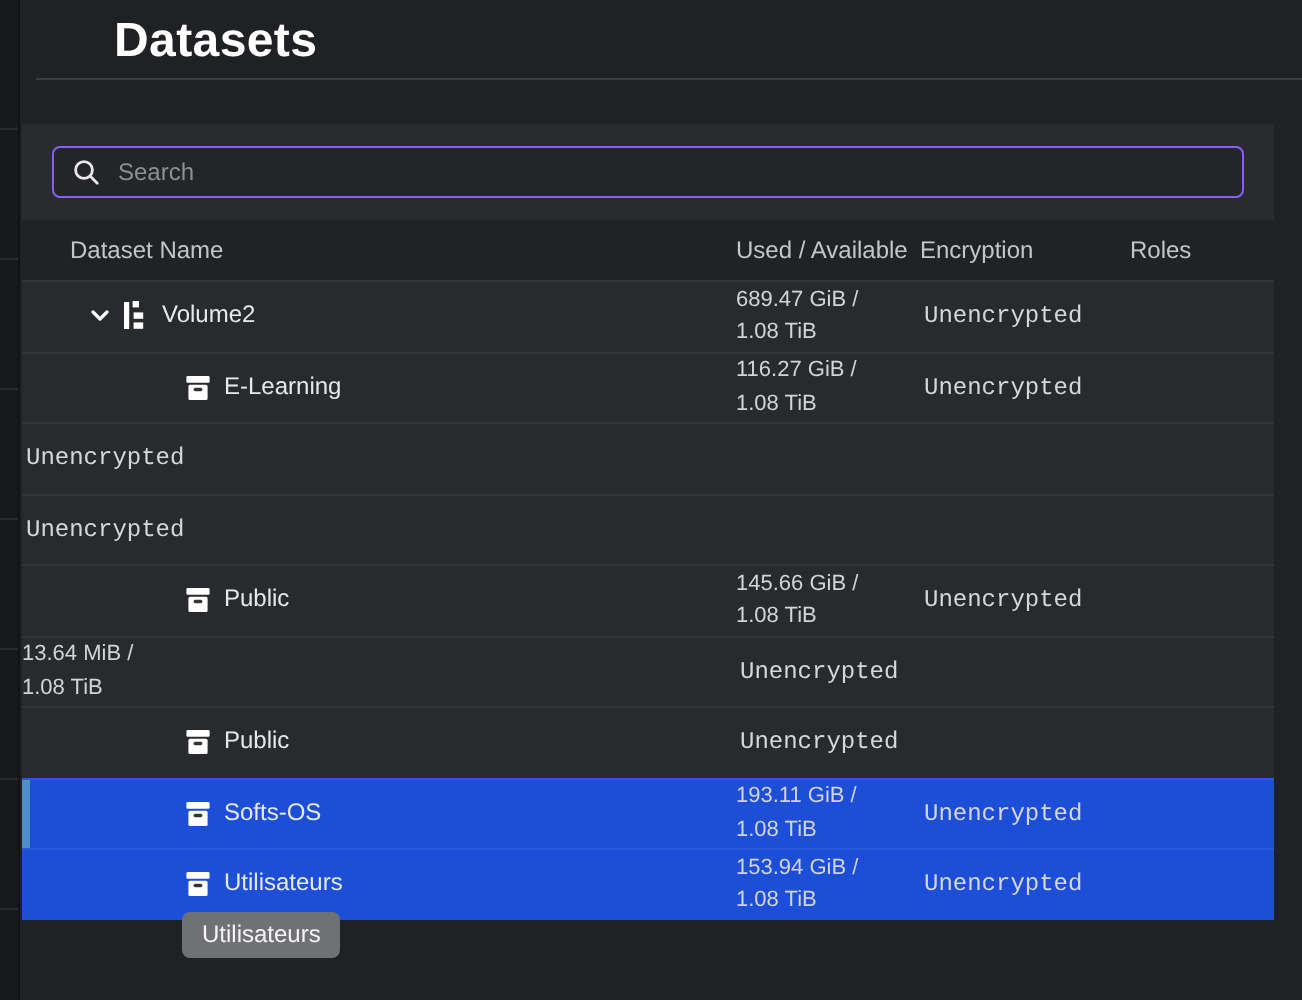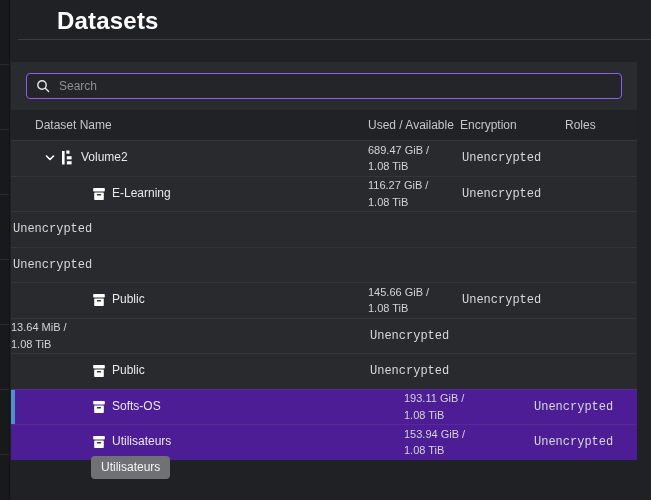--- a/index.html
+++ b/index.html
@@ -46,21 +46,21 @@
   }
   .thead .col-name { padding-left:24px; }
   .thead .col-roles { padding-left:11px; }
 
   .tbody { position:absolute; top:78px; left:0; right:0; }
   .row {
     height:35.5px; box-sizing:border-box; position:relative;
     display:grid; grid-template-columns:357px 92px 94px 1fr; align-items:center;
     background:#292a2d; border-top:1px solid rgba(255,255,255,0.055);
   }
-  .row.highlight { background:#4c1d95;gap:36px; }
+  .row.highlight { background:#1d4ed8; }
   .sel-bar { position:absolute; left:0; top:0; bottom:0; width:4px; background:var(--accent,#4e90cc); display:none; }
   .row.selected .sel-bar { display:block; }
 
   .name-cell { display:flex; align-items:flex-start; padding-left:29px; color:#e7e8ea; font-size:12px; }
   .indent { flex:none; }
   .expander { width:20px; height:16px; flex:none; display:flex; align-items:center; justify-content:center; }
   .ds-icon { width:16px; height:16px; flex:none; margin-right:5px; display:flex; align-items:center; justify-content:center; }
   .row-name { white-space:nowrap; }
 
   .used { font-size:11px; line-height:1.5; color:#d2d4d6; white-space:pre; z-index:1; }

